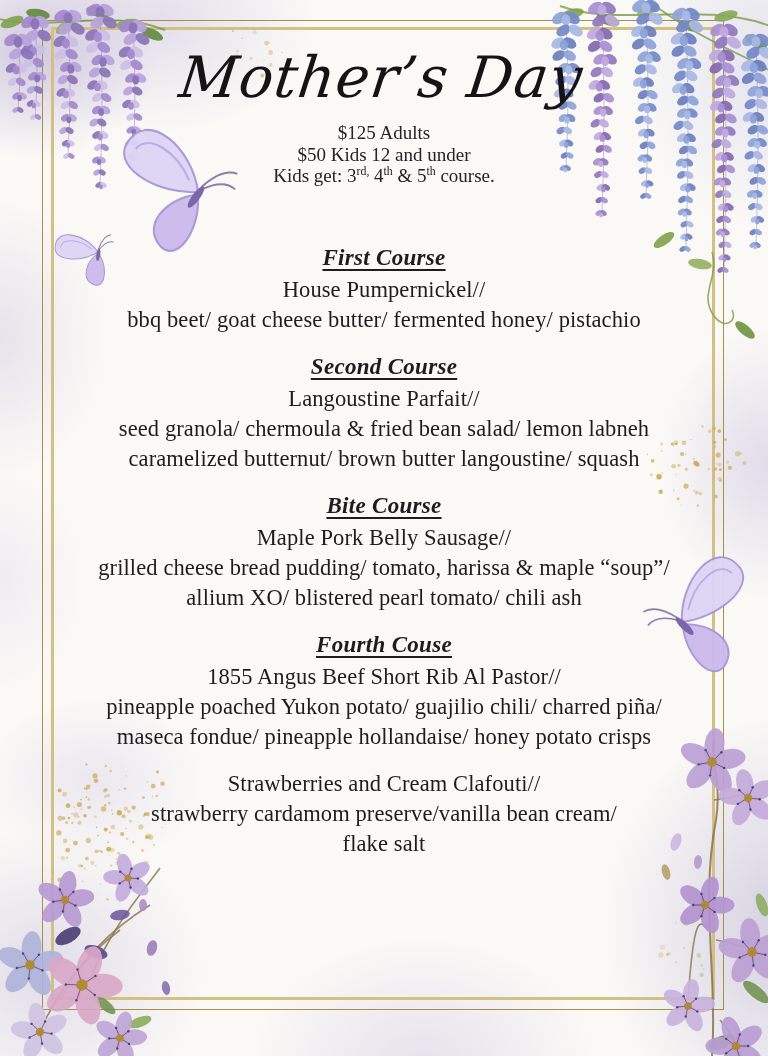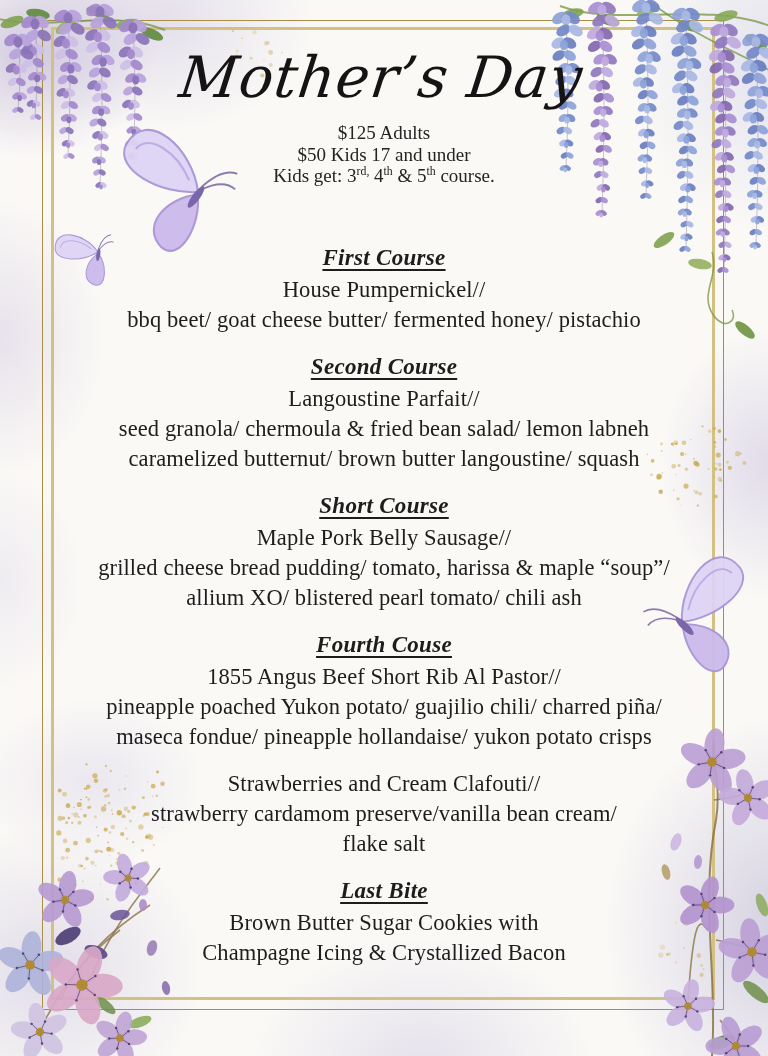--- a/index.html
+++ b/index.html
@@ -919,21 +919,21 @@
         <line x1="736" y1="1046" x2="726.8257472837881" y2="1039.3345152390034" stroke="#4f3e6e" stroke-width="0.9" opacity="0.8"></line>
         <circle cx="726.1704435183444" cy="1038.8584091846465" r="1.2" fill="#3f3160" opacity="0.85"></circle>
         <circle cx="736" cy="1046" r="4.32" fill="#b08a2e" opacity="0.95"></circle>
       </g>
     </svg>
 
   <div class="content">
     <div class="title">Mother’s Day</div>
     <div class="pricing">
       <div>$125 Adults</div>
-      <div>$50 Kids 17 and under</div>
+      <div>$50 Kids 12 and under</div>
       <div>Kids get: 3<sup>rd,</sup> 4<sup>th</sup> &amp; 5<sup>th</sup> course.</div>
     </div>
     <div class="courses">
     <div class="course">
       <div class="course-heading">First Course</div>
       <div class="course-lines">
             <div class="course-line">House Pumpernickel//</div>
             <div class="course-line">bbq beet/ goat cheese butter/ fermented honey/ pistachio</div>
           </div>
     </div>
@@ -941,48 +941,41 @@
     <div class="course">
       <div class="course-heading">Second Course</div>
       <div class="course-lines">
             <div class="course-line">Langoustine Parfait//</div>
             <div class="course-line">seed granola/ chermoula &amp; fried bean salad/ lemon labneh</div>
             <div class="course-line">caramelized butternut/ brown butter langoustine/ squash</div>
           </div>
     </div>
 
     <div class="course">
-      <div class="course-heading">Short Course</div>
+      <div class="course-heading">Bite Course</div>
       <div class="course-lines">
             <div class="course-line">Maple Pork Belly Sausage//</div>
             <div class="course-line">grilled cheese bread pudding/ tomato, harissa &amp; maple “soup”/</div>
             <div class="course-line">allium XO/ blistered pearl tomato/ chili ash</div>
           </div>
     </div>
 
     <div class="course">
       <div class="course-heading">Fourth Couse</div>
       <div class="course-lines">
             <div class="course-line">1855 Angus Beef Short Rib Al Pastor//</div>
             <div class="course-line">pineapple poached Yukon potato/ guajilio chili/ charred piña/</div>
-            <div class="course-line">maseca fondue/ pineapple hollandaise/ yukon potato crisps</div>
+            <div class="course-line">maseca fondue/ pineapple hollandaise/ honey potato crisps</div>
           </div>
     </div>
 
     <div class="course">
       <div class="course-lines">
             <div class="course-line">Strawberries and Cream Clafouti//</div>
             <div class="course-line">strawberry cardamom preserve/vanilla bean cream/</div>
             <div class="course-line">flake salt</div>
           </div>
     </div>
 
-    <div class="course">
-      <div class="course-heading">Last Bite</div>
-      <div class="course-lines">
-            <div class="course-line">Brown Butter Sugar Cookies with</div>
-            <div class="course-line">Champagne Icing &amp; Crystallized Bacon</div>
-          </div>
-    </div>
   </div>
   </div>
 
 </div>
 
 </body></html>

